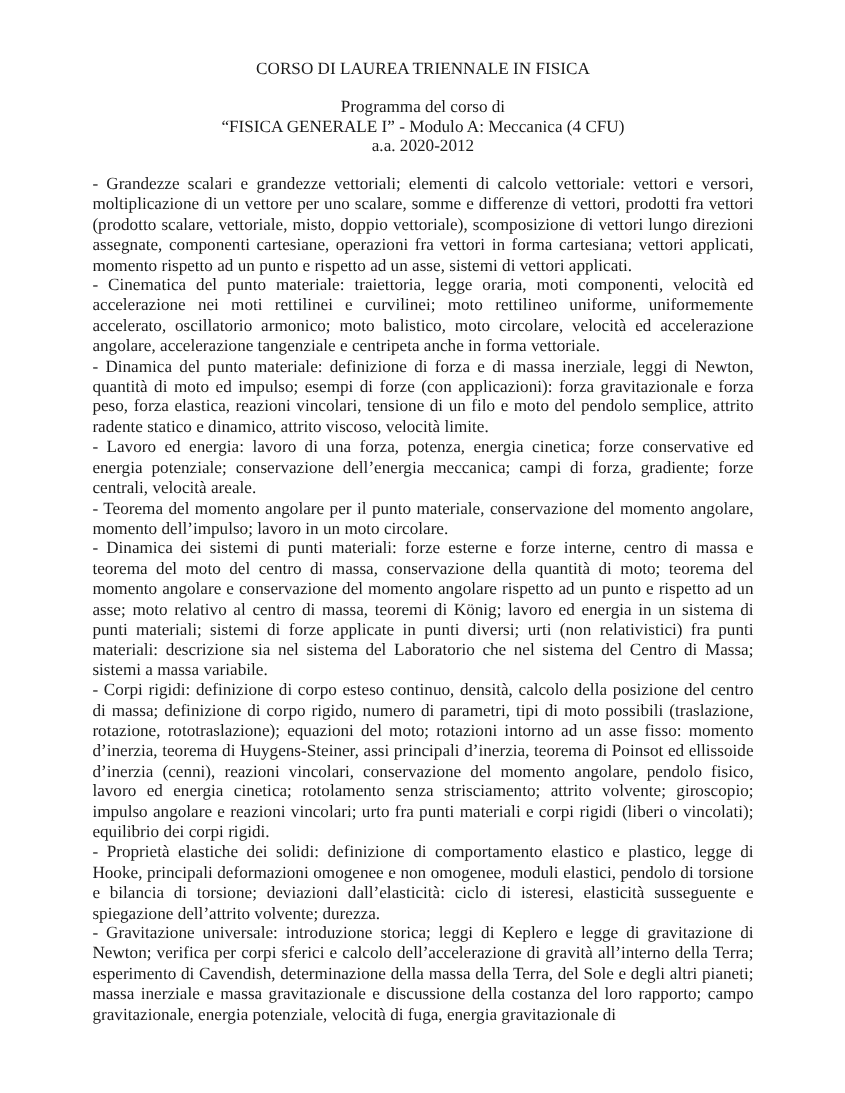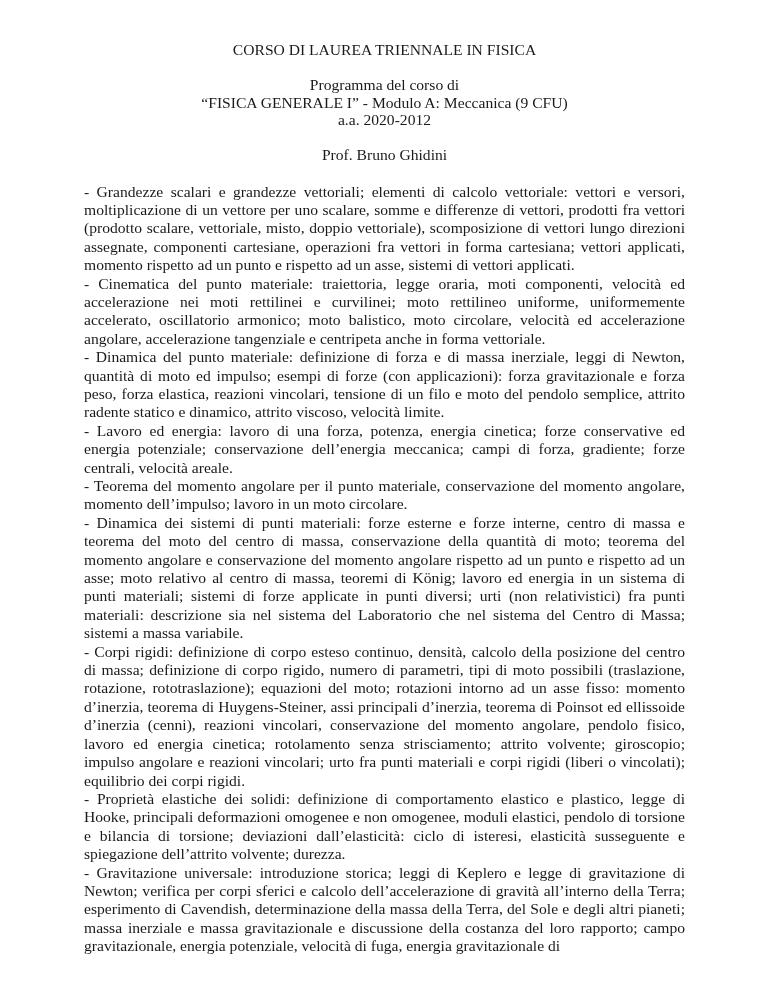--- a/index.html
+++ b/index.html
@@ -11,21 +11,21 @@
       width: 768px;
       height: 994px;
       overflow: hidden;
       position: relative;
       font-family: "Liberation Serif", "DejaVu Serif", serif;
       color: #1a1a1a;
     }
     .page {
       position: absolute;
       left: 84px;
-      top: 41px;
+      top: 54px;
       width: 601px;
     }
     .center {
       text-align: center;
       font-size: 15.6px;
       line-height: 17.5px;
       margin: 0;
     }
     .title { margin-bottom: 17.5px; }
     .course-block { margin-bottom: 17.5px; margin-top: 12px; }
@@ -43,25 +43,24 @@
     }
   </style>
 </head>
 <body>
 
 <div class="page">
   <p class="center title">CORSO DI LAUREA TRIENNALE IN FISICA</p>
 
   <div class="course-block">
     <p class="center">Programma del corso di</p>
-    <p class="center">“FISICA GENERALE I” - Modulo A: Meccanica (9 CFU)</p>
+    <p class="center">“FISICA GENERALE I” - Modulo A: Meccanica (4 CFU)</p>
     <p class="center">a.a. 2020-2012</p>
   </div>
 
-  <p class="center prof">Prof. Bruno Ghidini</p>
 
   <div class="body-text">
     <p>- Grandezze scalari e grandezze vettoriali; elementi di calcolo vettoriale: vettori e versori, moltiplicazione di un vettore per uno scalare, somme e differenze di vettori, prodotti fra vettori (prodotto scalare, vettoriale, misto, doppio vettoriale), scomposizione di vettori lungo direzioni assegnate, componenti cartesiane, operazioni fra vettori in forma cartesiana; vettori applicati, momento rispetto ad un punto e rispetto ad un asse, sistemi di vettori applicati.</p>
     <p>- Cinematica del punto materiale: traiettoria, legge oraria, moti componenti, velocità ed accelerazione nei moti rettilinei e curvilinei; moto rettilineo uniforme, uniformemente accelerato, oscillatorio armonico; moto balistico, moto circolare, velocità ed accelerazione angolare, accelerazione tangenziale e centripeta anche in forma vettoriale.</p>
     <p>- Dinamica del punto materiale: definizione di forza e di massa inerziale, leggi di Newton, quantità di moto ed impulso; esempi di forze (con applicazioni): forza gravitazionale e forza peso, forza elastica, reazioni vincolari, tensione di un filo e moto del pendolo semplice, attrito radente statico e dinamico, attrito viscoso, velocità limite.</p>
     <p>- Lavoro ed energia: lavoro di una forza, potenza, energia cinetica; forze conservative ed energia potenziale; conservazione dell’energia meccanica; campi di forza, gradiente; forze centrali, velocità areale.</p>
     <p>- Teorema del momento angolare per il punto materiale, conservazione del momento angolare, momento dell’impulso; lavoro in un moto circolare.</p>
     <p>- Dinamica dei sistemi di punti materiali: forze esterne e forze interne, centro di massa e teorema del moto del centro di massa, conservazione della quantità di moto; teorema del momento angolare e conservazione del momento angolare rispetto ad un punto e rispetto ad un asse; moto relativo al centro di massa, teoremi di König; lavoro ed energia in un sistema di punti materiali; sistemi di forze applicate in punti diversi; urti (non relativistici) fra punti materiali: descrizione sia nel sistema del Laboratorio che nel sistema del Centro di Massa; sistemi a massa variabile.</p>
     <p>- Corpi rigidi: definizione di corpo esteso continuo, densità, calcolo della posizione del centro di massa; definizione di corpo rigido, numero di parametri, tipi di moto possibili (traslazione, rotazione, rototraslazione); equazioni del moto; rotazioni intorno ad un asse fisso: momento d’inerzia, teorema di Huygens-Steiner, assi principali d’inerzia, teorema di Poinsot ed ellissoide d’inerzia (cenni), reazioni vincolari, conservazione del momento angolare, pendolo fisico, lavoro ed energia cinetica; rotolamento senza strisciamento; attrito volvente; giroscopio; impulso angolare e reazioni vincolari; urto fra punti materiali e corpi rigidi (liberi o vincolati); equilibrio dei corpi rigidi.</p>
     <p>- Proprietà elastiche dei solidi: definizione di comportamento elastico e plastico, legge di Hooke, principali deformazioni omogenee e non omogenee, moduli elastici, pendolo di torsione e bilancia di torsione; deviazioni dall’elasticità: ciclo di isteresi, elasticità susseguente e spiegazione dell’attrito volvente; durezza.</p>

